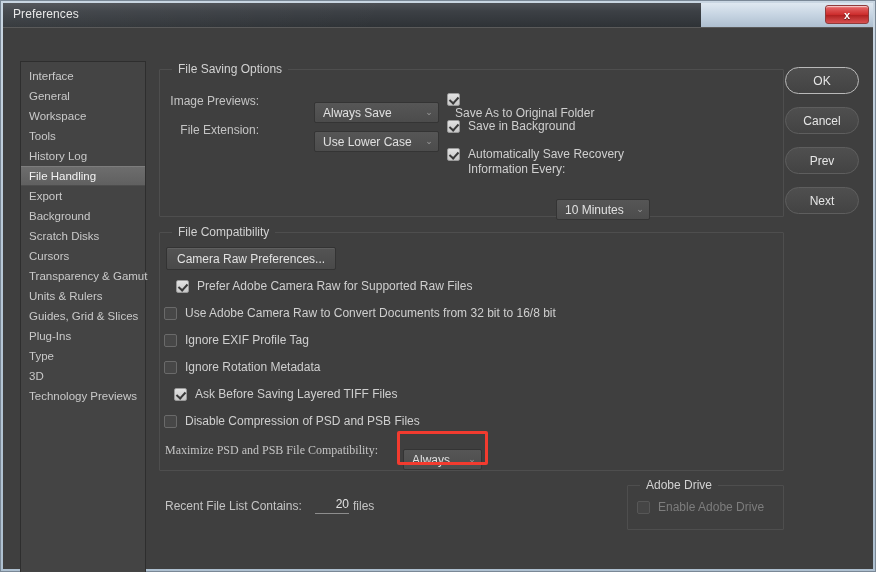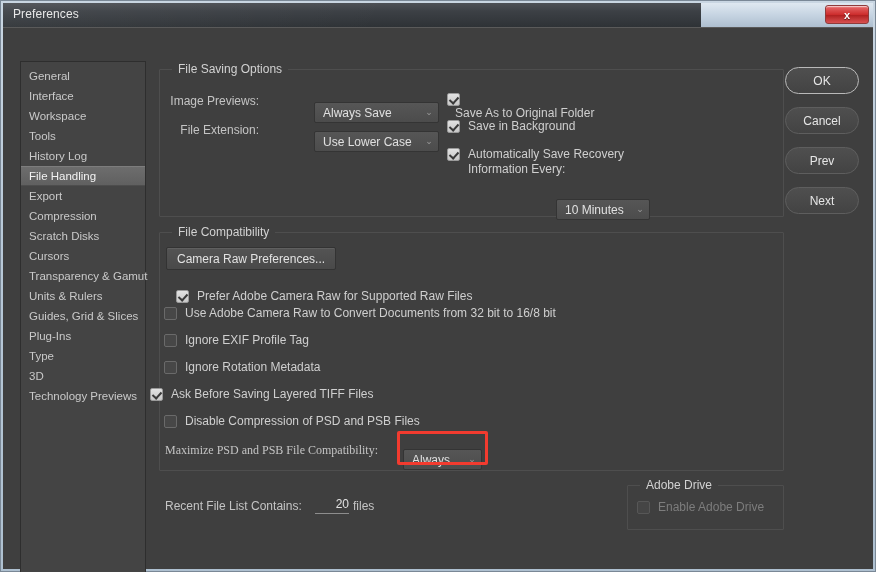--- a/index.html
+++ b/index.html
@@ -268,28 +268,28 @@
     <div class="titlebar-left"></div>
     <div class="title-sheen"></div>
     <div class="titlebar-right"></div>
     <div class="title-text">Preferences</div>
     <div class="close-btn">x</div>
   </div>
 
   <div class="dialog">
 
     <div class="sidebar">
+      <div class="side-item">Interface</div>
       <div class="side-item">General</div>
-      <div class="side-item">Interface</div>
       <div class="side-item">Workspace</div>
       <div class="side-item">Tools</div>
       <div class="side-item">History Log</div>
       <div class="side-item selected">File Handling</div>
       <div class="side-item">Export</div>
-      <div class="side-item">Compression</div>
+      <div class="side-item">Background</div>
       <div class="side-item">Scratch Disks</div>
       <div class="side-item">Cursors</div>
       <div class="side-item">Transparency &amp; Gamut</div>
       <div class="side-item">Units &amp; Rulers</div>
       <div class="side-item">Guides, Grid &amp; Slices</div>
       <div class="side-item">Plug-Ins</div>
       <div class="side-item">Type</div>
       <div class="side-item">3D</div>
       <div class="side-item">Technology Previews</div>
     </div>
@@ -329,41 +329,41 @@
       <span class="dd-text">10 Minutes</span>
       <span class="dd-arrow">⌄</span>
     </div>
 
     <div class="group" id="grp-compat">
       <div class="group-title">File Compatibility</div>
     </div>
 
     <div class="push-btn" style="left:163px; top:219px;">Camera Raw Preferences...</div>
 
-    <div class="cb-row" style="left:161px; top:261px;padding-left:12px;">
+    <div class="cb-row" style="left:161px; top:251px;padding-left:12px;">
       <span class="cb checked"></span>
       <span class="cb-label">Prefer Adobe Camera Raw for Supported Raw Files</span>
     </div>
 
     <div class="cb-row" style="left:161px; top:278px;">
       <span class="cb unchecked"></span>
       <span class="cb-label">Use Adobe Camera Raw to Convert Documents from 32 bit to 16/8 bit</span>
     </div>
 
     <div class="cb-row" style="left:161px; top:305px;">
       <span class="cb unchecked"></span>
       <span class="cb-label">Ignore EXIF Profile Tag</span>
     </div>
 
     <div class="cb-row" style="left:161px; top:332px;">
       <span class="cb unchecked"></span>
       <span class="cb-label">Ignore Rotation Metadata</span>
     </div>
 
-    <div class="cb-row" style="left:147px; top:359px;">
+    <div class="cb-row" style="left:171px; top:359px;">
       <span class="cb checked"></span>
       <span class="cb-label">Ask Before Saving Layered TIFF Files</span>
     </div>
 
     <div class="cb-row" style="left:161px; top:386px;">
       <span class="cb unchecked"></span>
       <span class="cb-label">Disable Compression of PSD and PSB Files</span>
     </div>
 
     <div class="lbl" style="left:162px; top:415px;font-family:Liberation Serif, serif;">Maximize PSD and PSB File Compatibility:</div>

